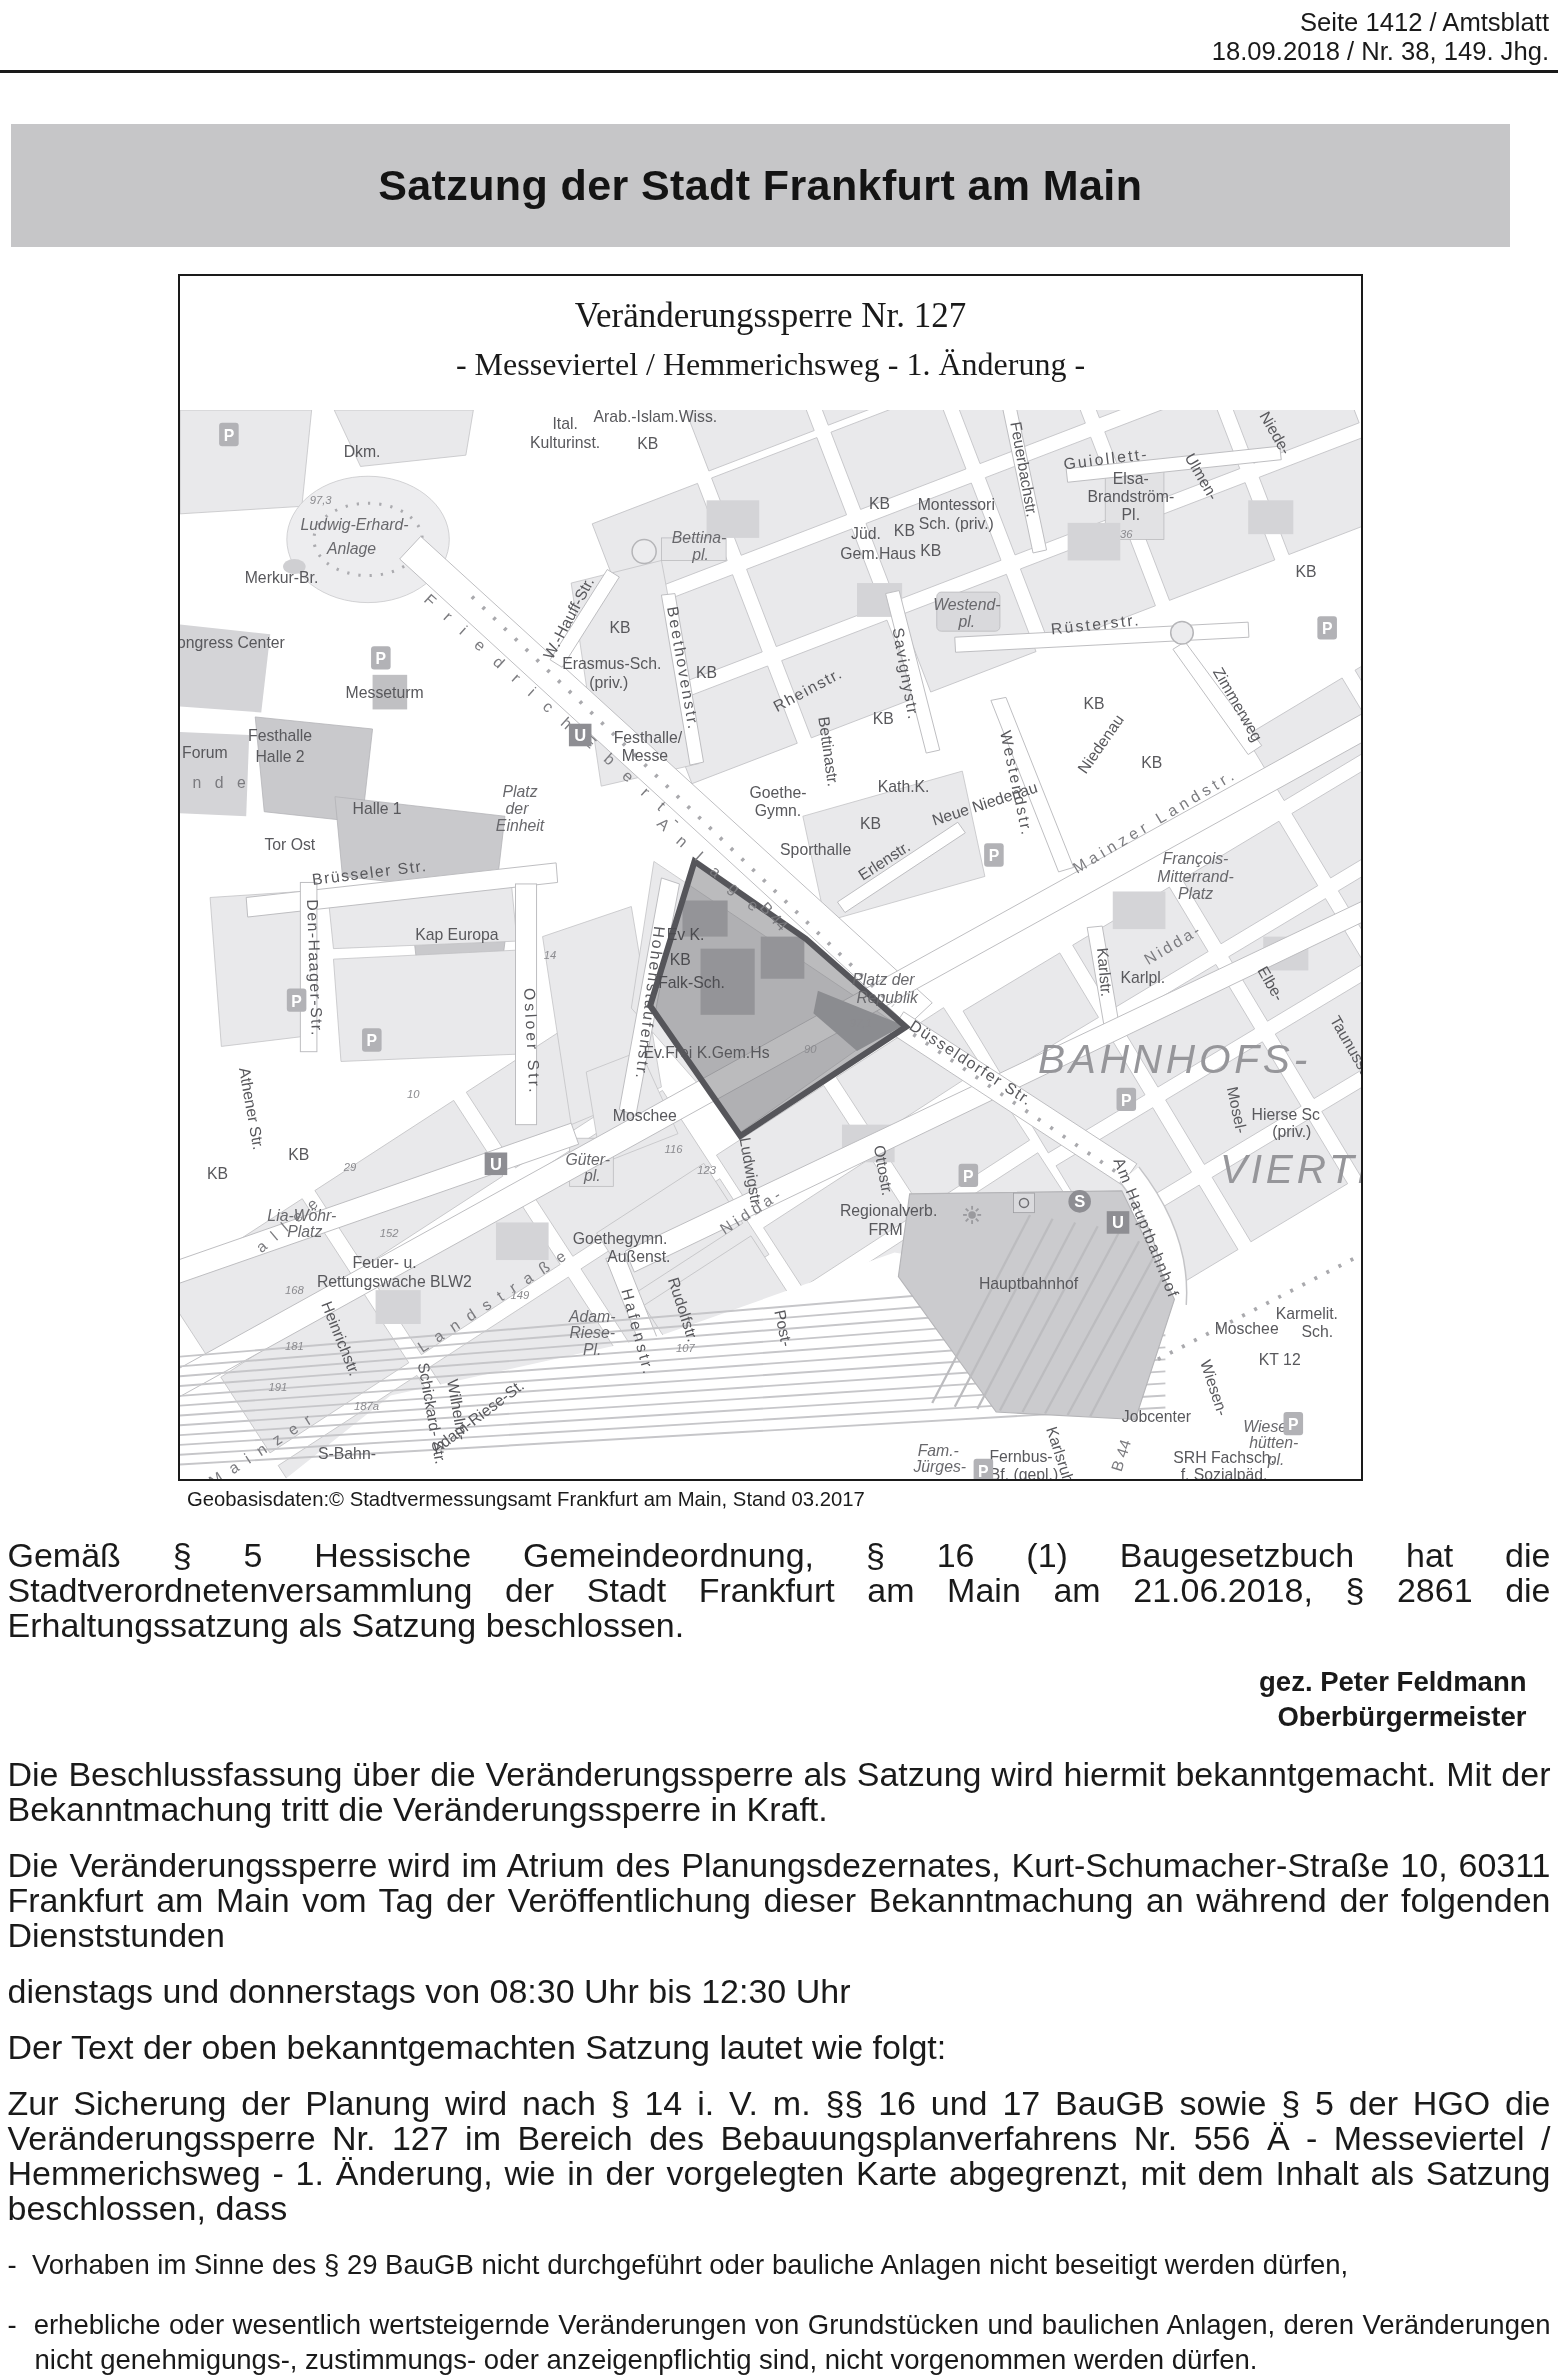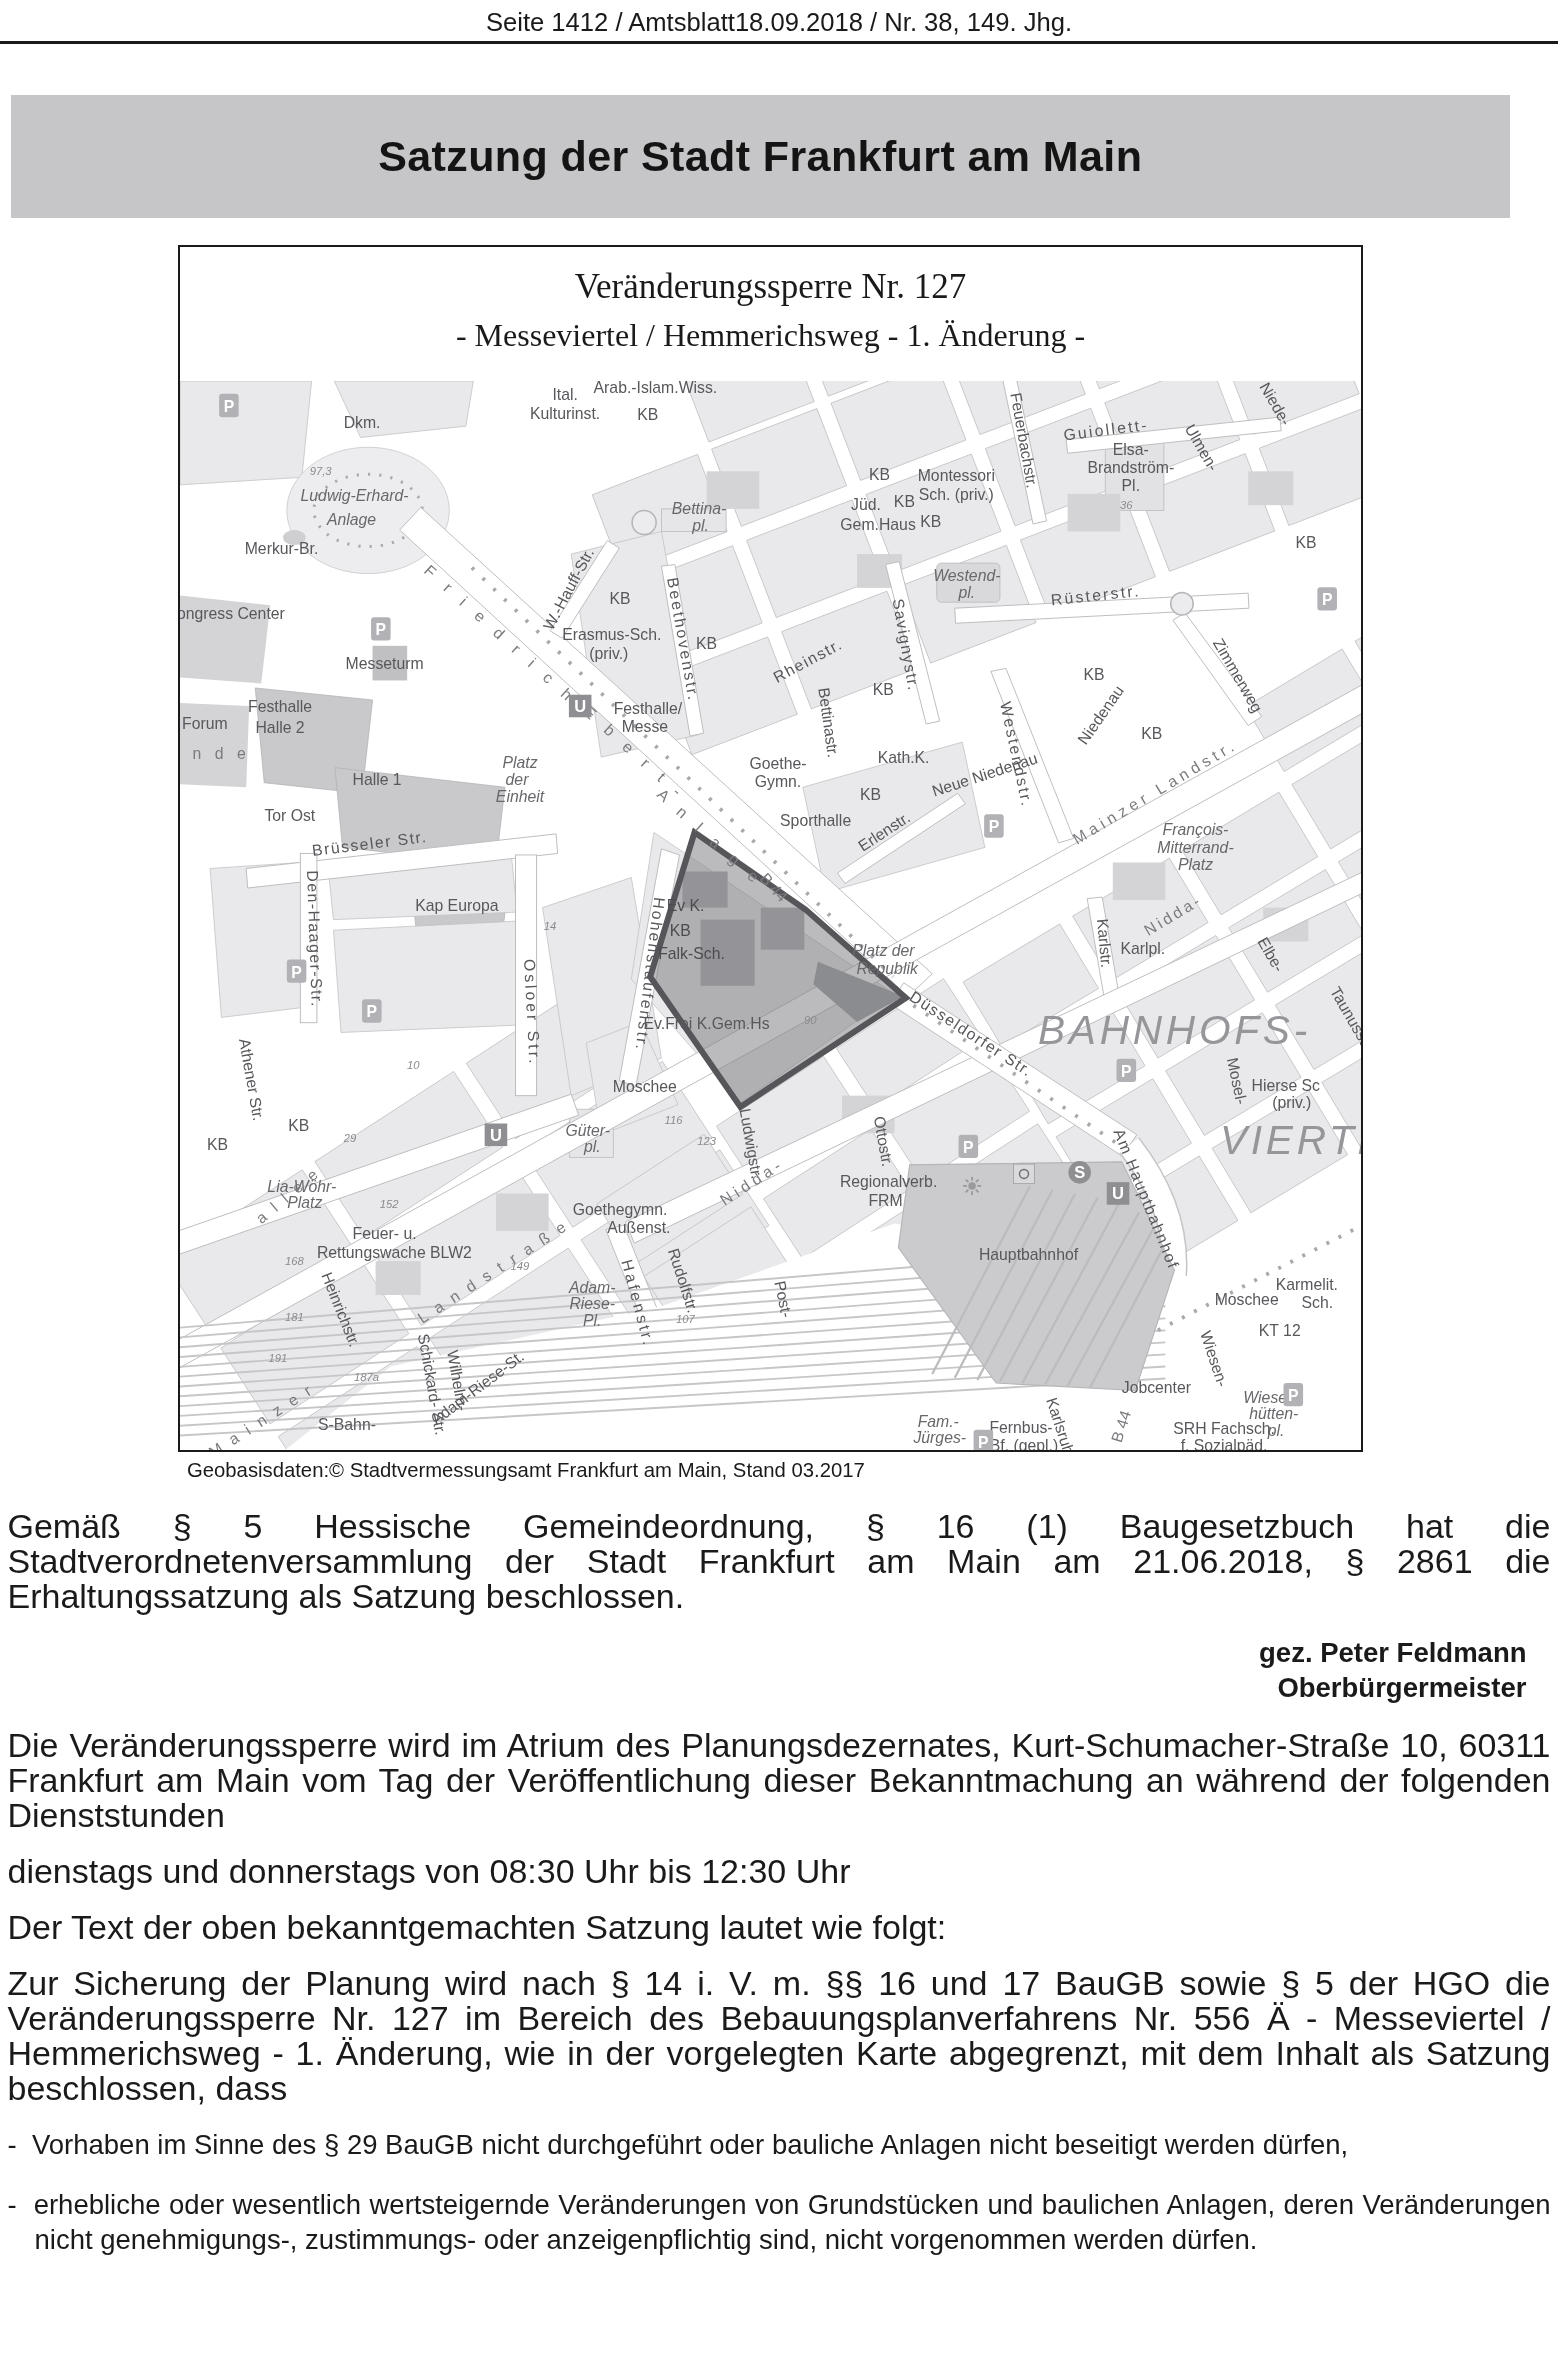--- a/index.html
+++ b/index.html
@@ -1,17 +1,17 @@
 <!DOCTYPE html>
 <html style="font-size:12px"><head>
 <meta charset="utf-8">
 <style>
   html,body{margin:0;padding:0;background:#ffffff;}
   body{width:1558px;height:2377px;font-family:"Liberation Sans",sans-serif;color:#1a1a1a;overflow:hidden;position:relative;}
-  .page-header{display:flex;justify-content:center;align-items:flex-end;padding:7.5px 9px 4.5px 9px;border-bottom:3.8px solid #1a1a1a;font-size:25.6px;}
+  .page-header{display:flex;justify-content:space-between;align-items:flex-end;padding:7.5px 9px 4.5px 9px;border-bottom:3.8px solid #1a1a1a;font-size:25.6px;flex-direction:column;}
   .banner{margin:51px 48px 0 10.5px;height:123px;background:#c6c6c8;display:flex;align-items:center;justify-content:center;}
   .banner-title{font-size:43px;font-weight:bold;letter-spacing:0.4px;color:#141414;text-align:center;}
   .map-box{margin:27px 0 0 178px;width:1181px;border:2.3px solid #1a1a1a;background:#fff;}
   .map-title{text-align:center;padding:12px 0 7.5px 0;font-family:Liberation Serif, serif;}
   .map-title .l1{font-size:35px;margin:7.5px 0 10.5px 0;}
   .map-title .l2{font-size:32px;margin:0 0 9px 0;}
   .map-title .l3{font-size:32px;margin:0 0 19px 0;}
   .map-canvas{display:block;width:1181px;height:1069px;}
   .map-caption{margin:7.5px 0 0 187px;font-size:20.3px;}
   .article{margin:27px 7.5px 0 7.5px;}
@@ -467,20 +467,21 @@
 </div>
 
 <div class="map-caption">Geobasisdaten:© Stadtvermessungsamt Frankfurt am Main, Stand 03.2017</div>
 
 <div class="article">
   <p>Gemäß § 5 Hessische Gemeindeordnung, § 16 (1) Baugesetzbuch hat die Stadtverordnetenversammlung der Stadt Frankfurt am Main am 21.06.2018, § 2861 die Erhaltungssatzung als Satzung beschlossen.</p>
   <div class="sig">
     <div>gez. Peter Feldmann</div>
     <div>Oberbürgermeister</div>
   </div>
+  <p>Die Beschlussfassung über die Veränderungssperre als Satzung wird hiermit bekanntgemacht. Mit der Bekanntmachung tritt die Veränderungssperre in Kraft.</p>
   <p>Die Veränderungssperre wird im Atrium des Planungsdezernates, Kurt-Schumacher-Straße 10, 60311 Frankfurt am Main vom Tag der Veröffentlichung dieser Bekanntmachung an während der folgenden Dienststunden</p>
   <p class="nojust">dienstags und donnerstags von 08:30 Uhr bis 12:30 Uhr</p>
   <p class="nojust">Der Text der oben bekanntgemachten Satzung lautet wie folgt:</p>
   <p>Zur Sicherung der Planung wird nach § 14 i. V. m. §§ 16 und 17 BauGB sowie § 5 der HGO die Veränderungssperre Nr. 127 im Bereich des Bebauungsplanverfahrens Nr. 556 Ä - Messeviertel / Hemmerichsweg - 1. Änderung, wie in der vorgelegten Karte abgegrenzt, mit dem Inhalt als Satzung beschlossen, dass</p>
   <div class="dashitem"><span>-</span>&nbsp;&nbsp;<span>Vorhaben im Sinne des § 29 BauGB nicht durchgeführt oder bauliche Anlagen nicht beseitigt werden dürfen,</span></div>
   <div class="dashitem"><span>-</span>&nbsp;&nbsp;<span>erhebliche oder wesentlich wertsteigernde Veränderungen von Grundstücken und baulichen Anlagen, deren Veränderungen nicht genehmigungs-, zustimmungs- oder anzeigenpflichtig sind, nicht vorgenommen werden dürfen.</span></div>
 </div>
 
 
 </body></html>

